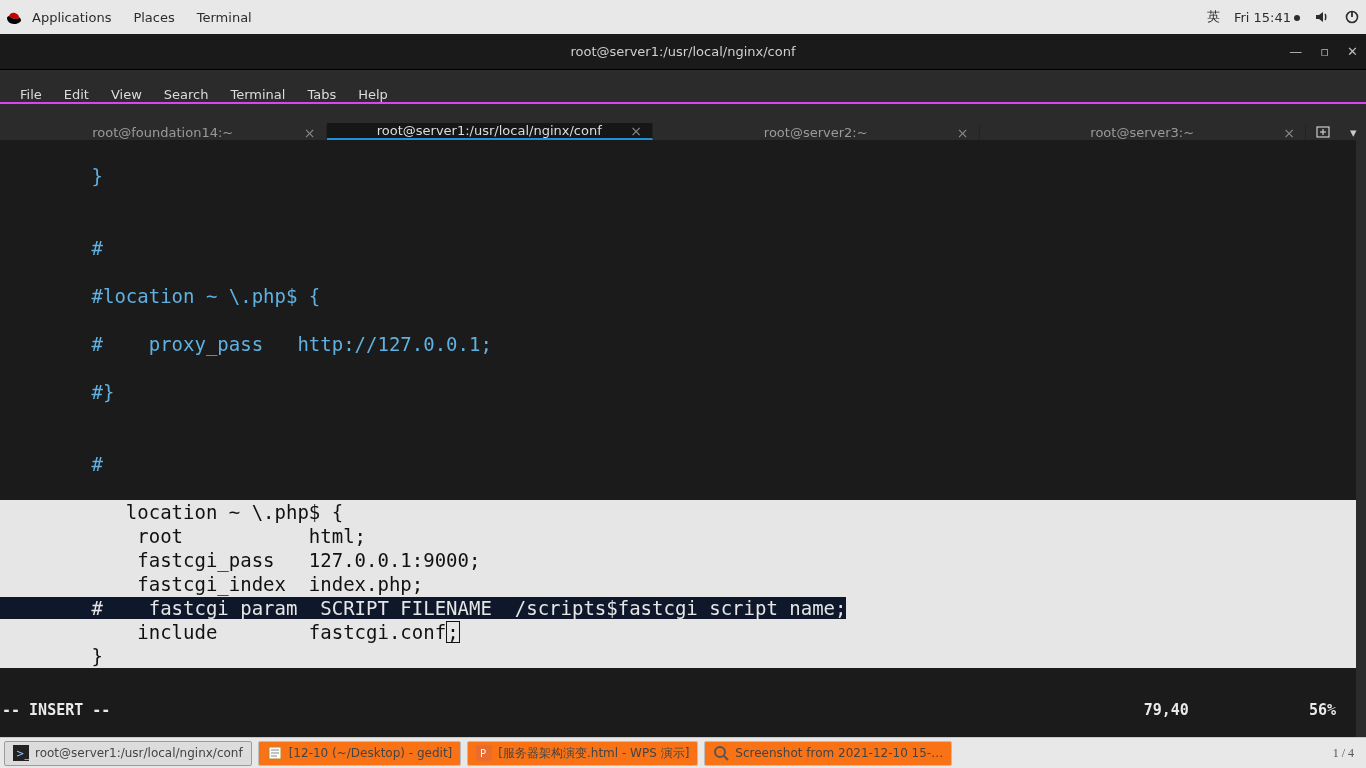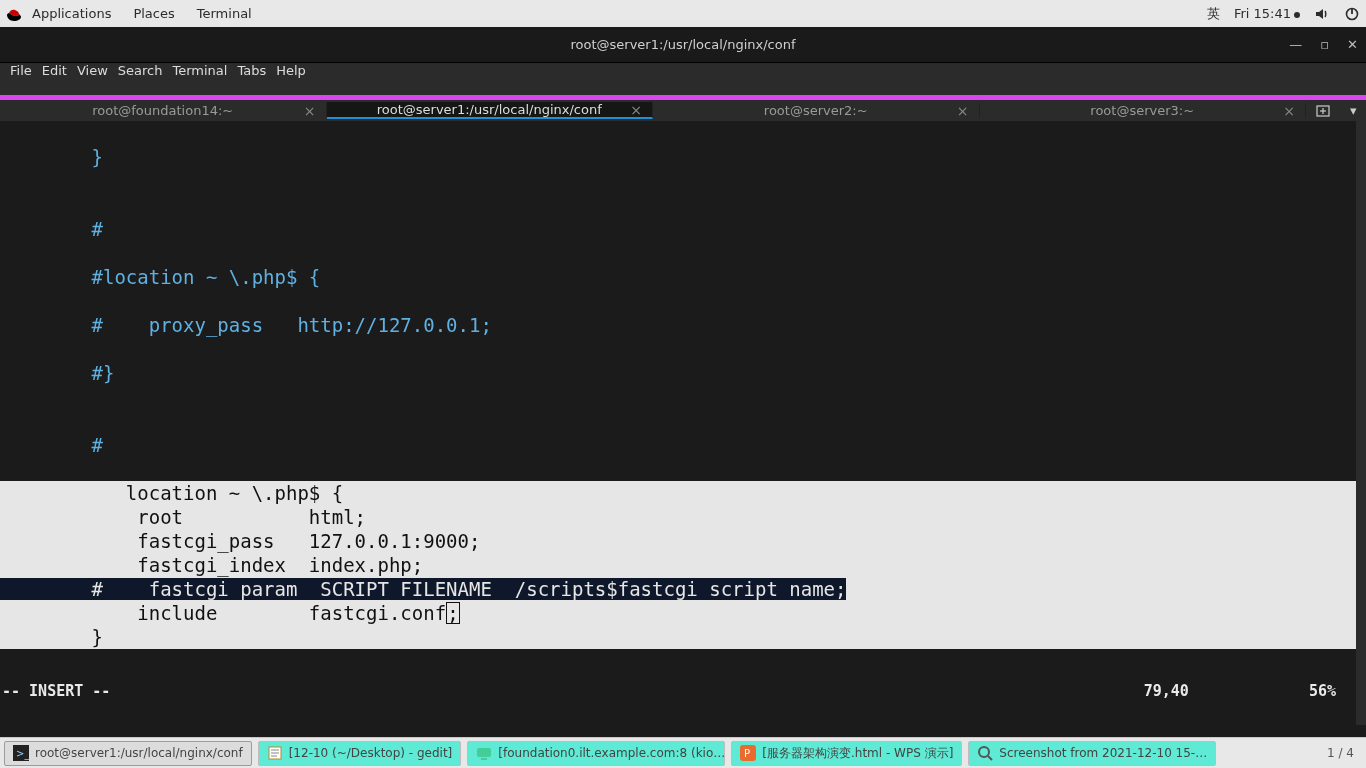--- a/index.html
+++ b/index.html
@@ -8,21 +8,21 @@
   height: 768px;
   font-family: "DejaVu Sans", sans-serif;
   font-size: 13px;
   background: #1b1b1b;
   overflow: hidden;
   position: relative;
 }
 
 
 .top-panel {
-  height: 27px;
+  height: 34px;
   background: #e8e8e8;
   display: flex;
   align-items: center;
   padding: 0 6px;
   color: #2c2c2c;
   font-size: 13px;
 }
 .top-panel .redhat {
   width: 16px; height: 16px;
   display: inline-block;
@@ -50,35 +50,35 @@
   display: flex; align-items: center; gap: 18px;
   color: #bdbdbd;
 }
 .win-controls span { cursor: pointer; font-size: 13px; }
 
 
 .menubar {
   height: 32px;
   background: #2b2b2b;
   display: flex;
-  align-items: flex-start;
-  padding: 0 10px;
+  align-items: flex-end;
+  padding: 0 20px;
   color: #dcdcdc;
   font-size: 13px;
-  gap: 10px;
+  gap: 22px;
 }
 .menubar span { cursor: pointer; }
 
 
 .tabbar {
-  height: 26px;
+  height: 38px;
   background: #2b2b2b;
   display: flex;
-  align-items: center;
-  border-top: 5px solid #d946ef;
+  align-items: flex-end;
+  border-top: 2px solid #d946ef;
 }
 .tab {
   flex: 1;
   display: flex;
   align-items: center;
   justify-content: center;
   color: #9a9a9a;
   position: relative;
   border-right: 1px solid #222;
   cursor: pointer;
@@ -157,33 +157,33 @@
   align-items: center;
   padding: 0 4px;
   font-size: 12px;
   color: #444;
   border-top: 1px solid #c8c8c8;
 }
 .task {
   height: 25px;
   border: 1px solid #bdbdbd;
   border-radius: 2px;
-  background: #5eead4;
+  background: #f97316;
   display: flex;
   align-items: center;
   padding: 0 8px;
   margin-right: 6px;
   max-width: 258px;
   overflow: hidden;
   white-space: nowrap;
   cursor: pointer;
 }
 .task.active { background: #dcdcdc; border-color: #9c9c9c; }
 .task .ticon { width: 16px; height: 16px; margin-right: 6px; display:inline-block; flex-shrink:0; }
-.ws { margin-left: auto; padding: 0 8px; color: #555; }
+.ws { margin-left: auto; padding: 0 8px; color: #555; font-family: Liberation Serif, serif; }
 
 svg { display: block; }
 </style>
 </head>
 <body>
 
 <div class="top-panel">
   <span class="redhat">
     <svg viewBox="0 0 16 16">
         <path fill="#cc0000" d="M3 7c1-3 4-4 6-3 2 .8 4 2 4 4 0 1-1 2-3 2-3 0-5-2-7-3z"></path>
@@ -309,29 +309,20 @@
           <line x1="4" y1="5" x2="12" y2="5" stroke="#888"></line>
           <line x1="4" y1="8" x2="12" y2="8" stroke="#888"></line>
           <line x1="4" y1="11" x2="10" y2="11" stroke="#888"></line>
         </svg>
       </span>
     <span>[12-10 (~/Desktop) - gedit]</span>
   </div>
   <div class="task">
     <span class="ticon">
         <svg viewBox="0 0 16 16">
-          <rect x="1" y="3" width="14" height="9" rx="2" fill="#4c9"></rect>
-          <rect x="5" y="13" width="6" height="2" fill="#4c9"></rect>
-        </svg>
-      </span>
-    <span>[foundation0.ilt.example.com:8 (kio…</span>
-  </div>
-  <div class="task">
-    <span class="ticon">
-        <svg viewBox="0 0 16 16">
           <rect width="16" height="16" rx="3" fill="#e96b2d"></rect>
           <text x="4" y="12" font-size="10" fill="#fff">P</text>
         </svg>
       </span>
     <span>[服务器架构演变.html - WPS 演示]</span>
   </div>
   <div class="task">
     <span class="ticon">
         <svg viewBox="0 0 16 16">
           <circle cx="7" cy="7" r="5" fill="none" stroke="#555" stroke-width="2"></circle>

